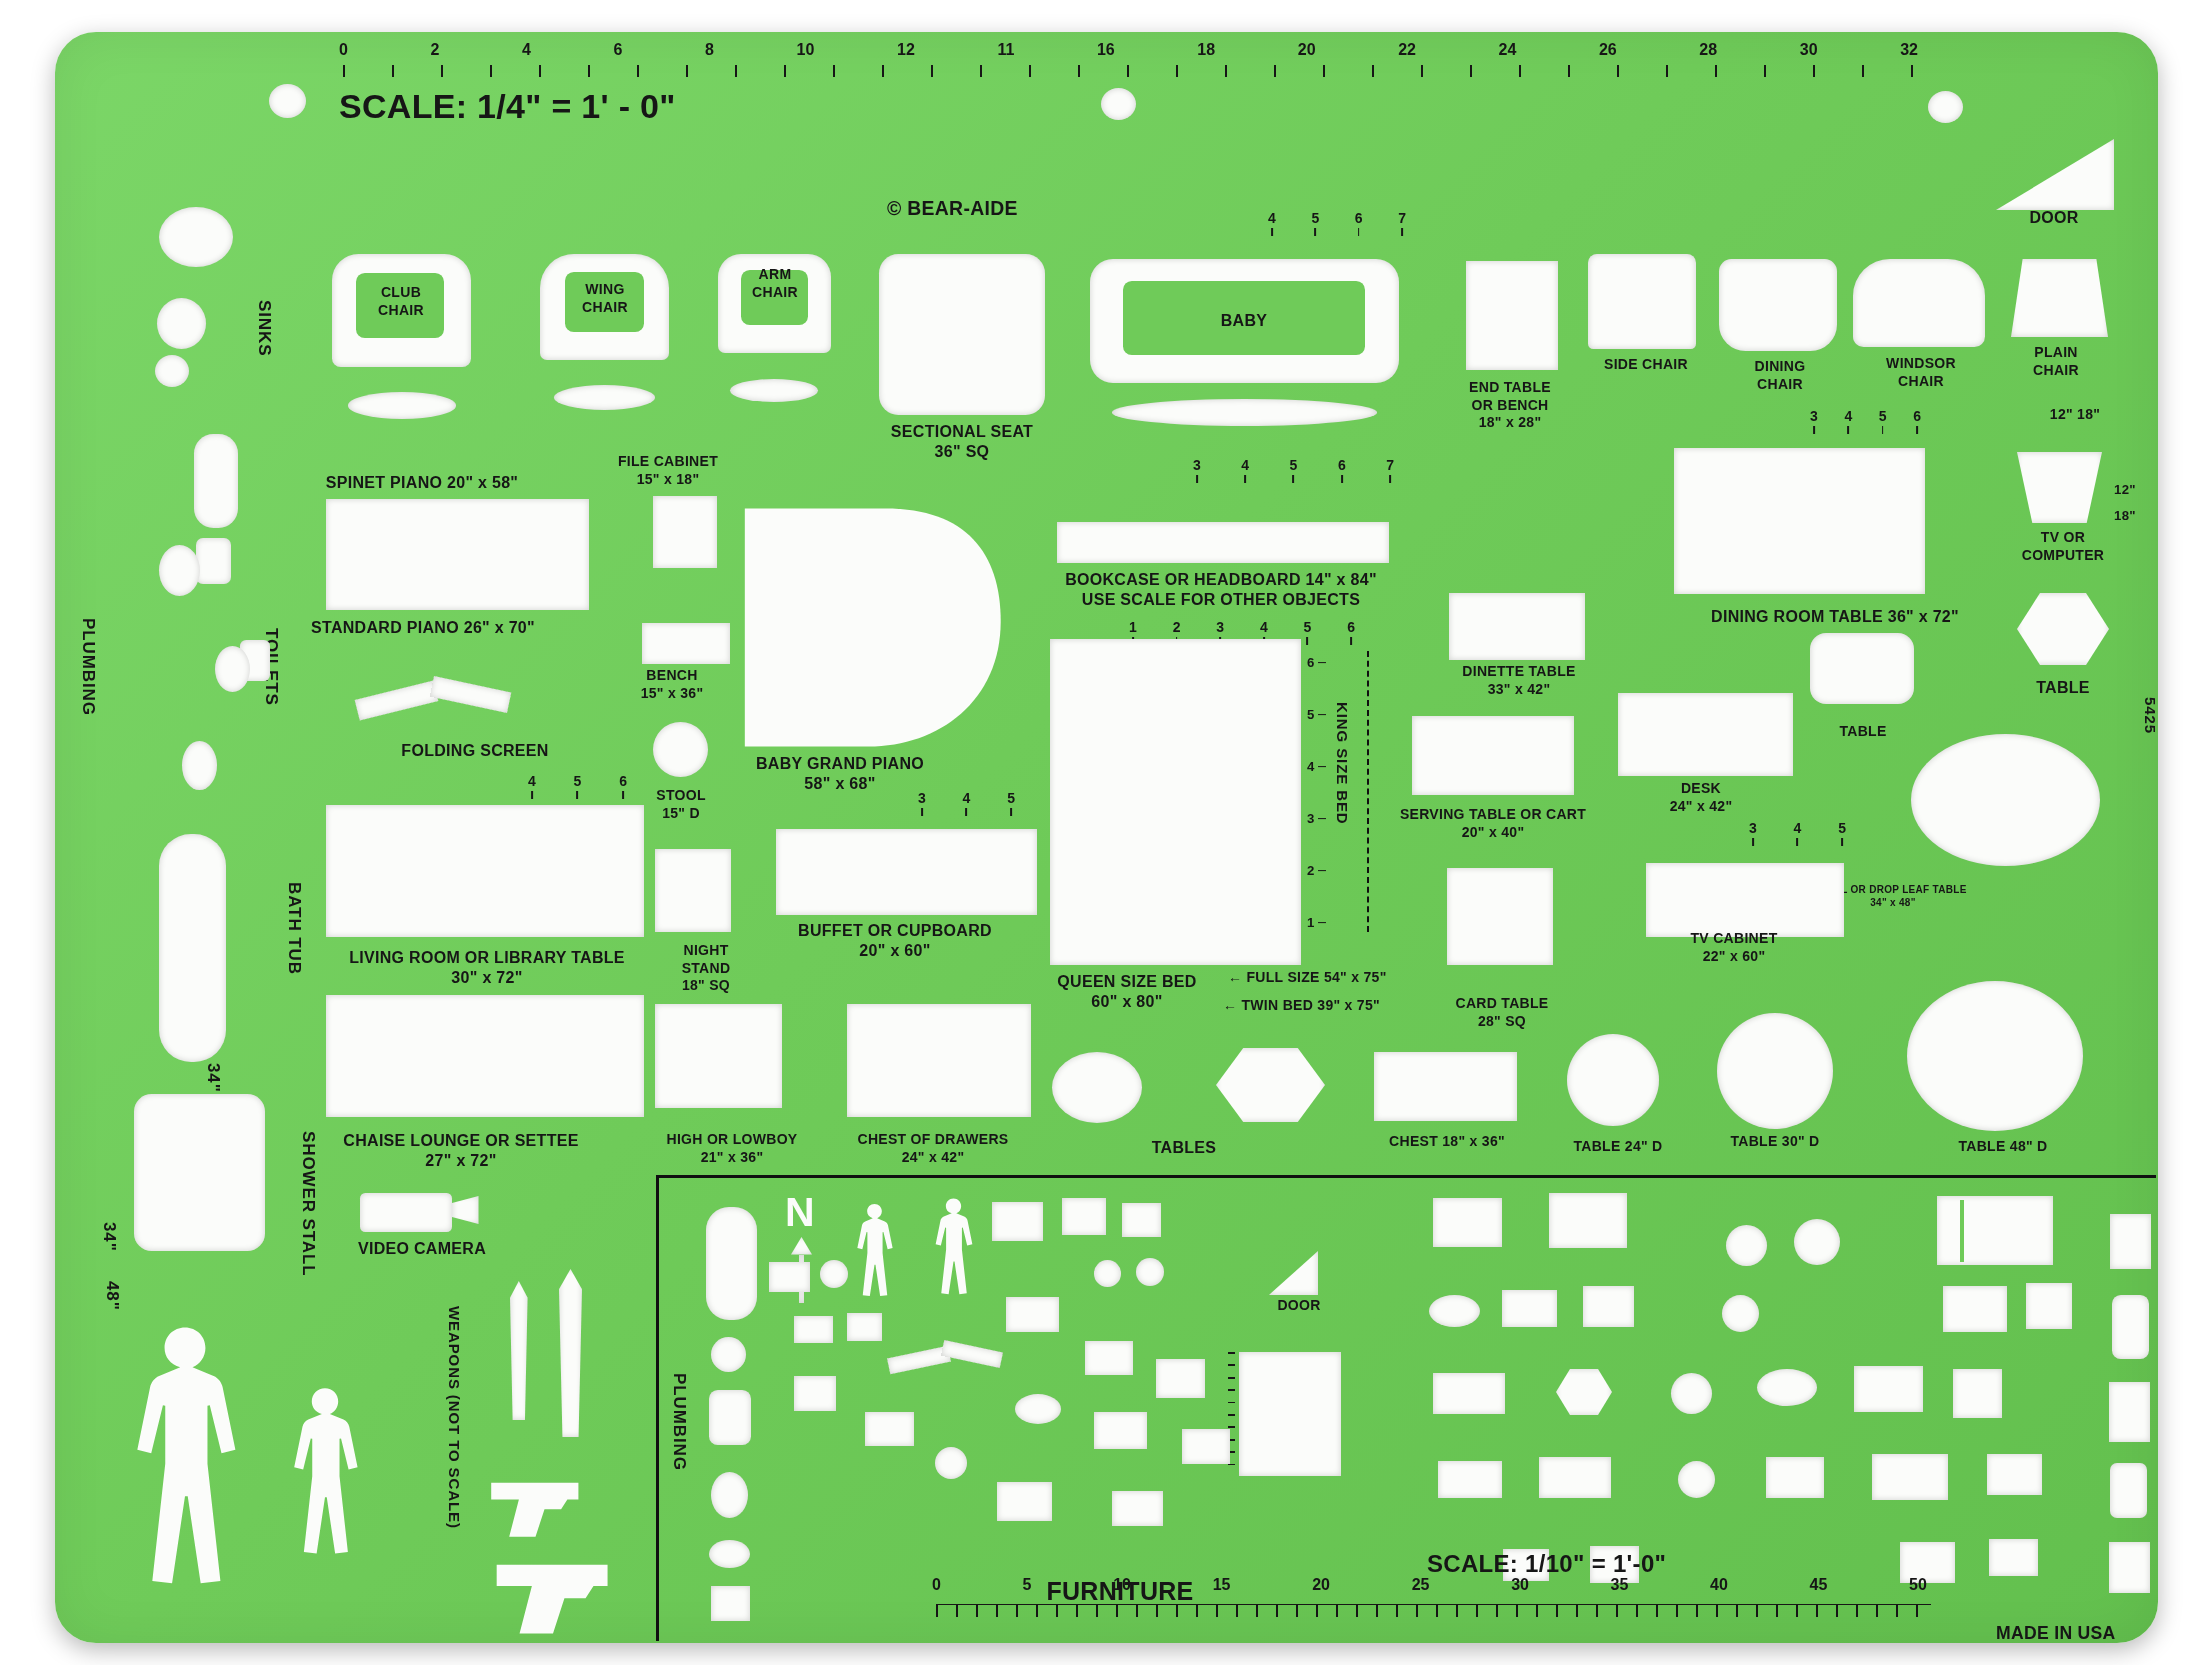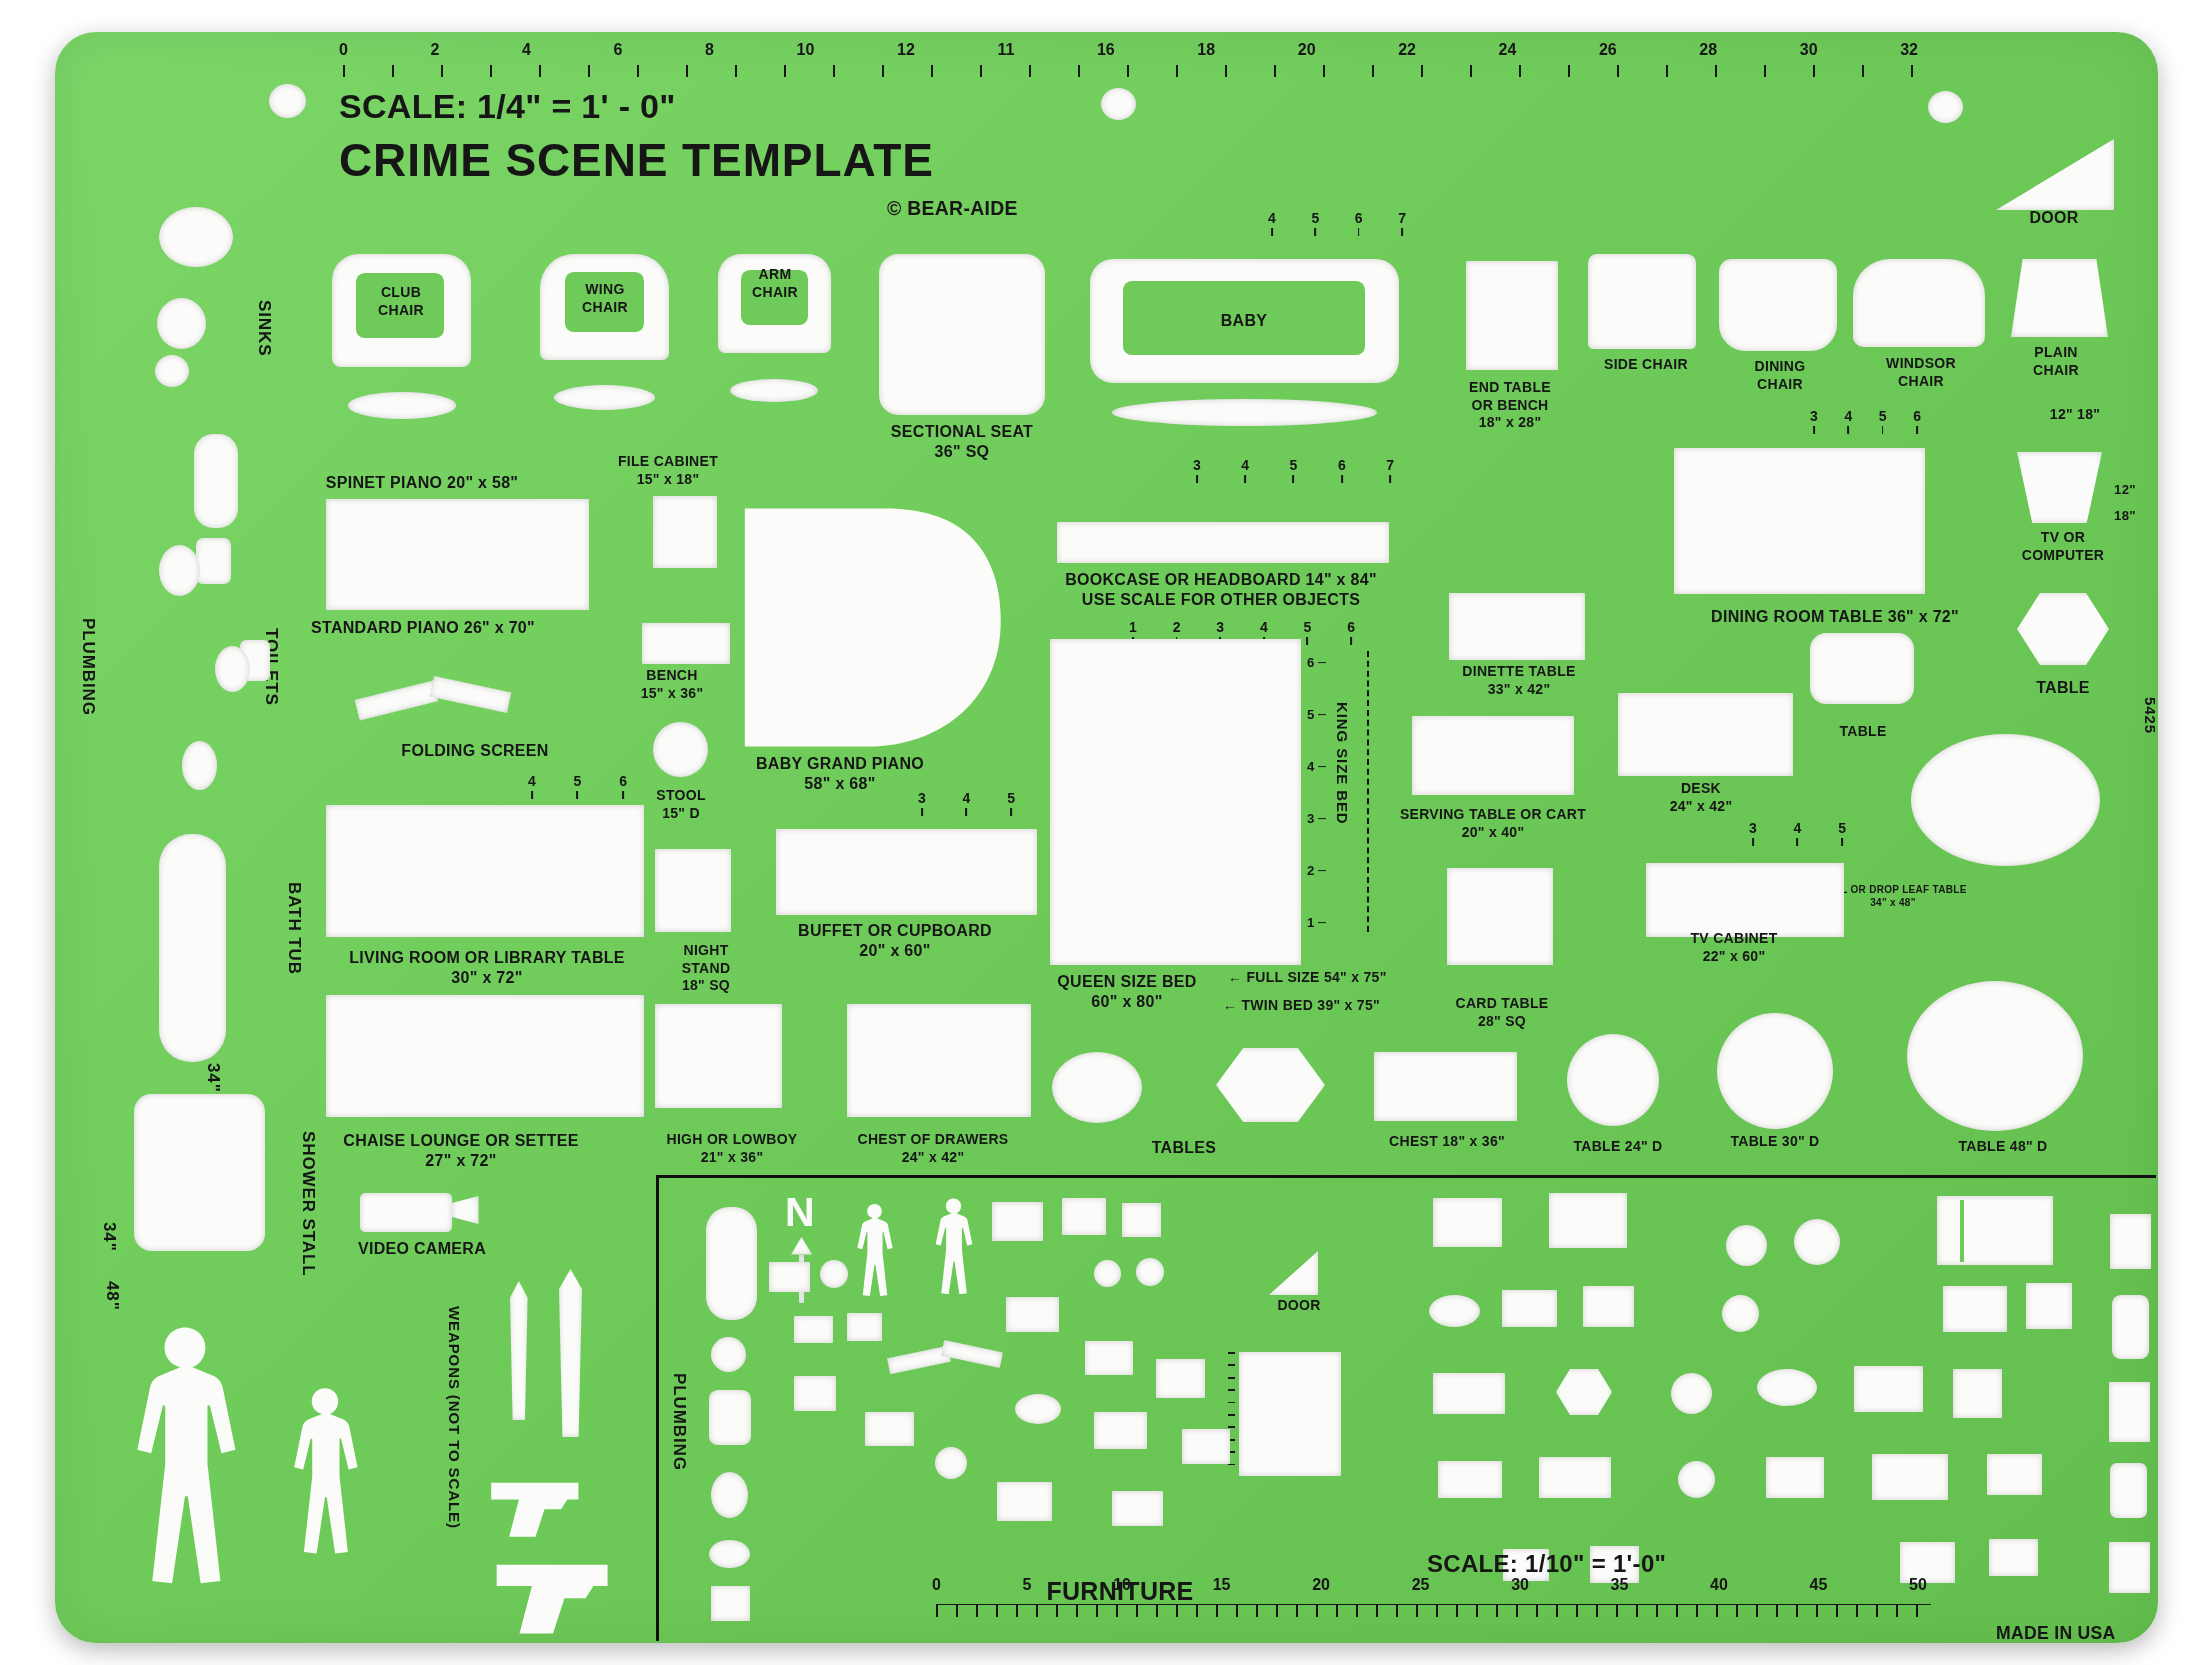--- a/index.html
+++ b/index.html
@@ -67,21 +67,20 @@
       <span>22</span>
       <span>24</span>
       <span>26</span>
       <span>28</span>
       <span>30</span>
       <span>32</span>
     </div>
   <div class="ticks" style="left:343px;top:65px;width:1570px;height:11.5px;background-image:repeating-linear-gradient(90deg,#161616 0 1.8px,transparent 1.8px 49px)"></div>
 
   <div class="llbl scaletxt" style="left:339px;top:85px">SCALE: 1/4" = 1' - 0"</div>
-  <div class="llbl title" style="left:339px;top:132px">CRIME SCENE TEMPLATE</div>
   <div class="llbl brand" style="left:887px;top:196px">© BEAR-AIDE</div>
 
   <div class="cut" style="left:1996px;top:139px;width:118px;height:71px;clip-path:polygon(0 100%,100% 0,100% 100%)"></div>
   <div class="lbl" style="left:2054px;top:208px">DOOR</div>
 
   <div class="cut" style="left:159px;top:207px;width:74px;height:60px;border-radius:50%"></div>
   <div class="cut" style="left:157px;top:298px;width:49px;height:51px;border-radius:50%"></div>
   <div class="cut" style="left:155px;top:355px;width:34px;height:32px;border-radius:50%"></div>
   <div class="vlbl" style="left:254px;top:300px">SINKS</div>
   <div class="cut" style="left:194px;top:434px;width:44px;height:94px;border-radius:19.4px"></div>

